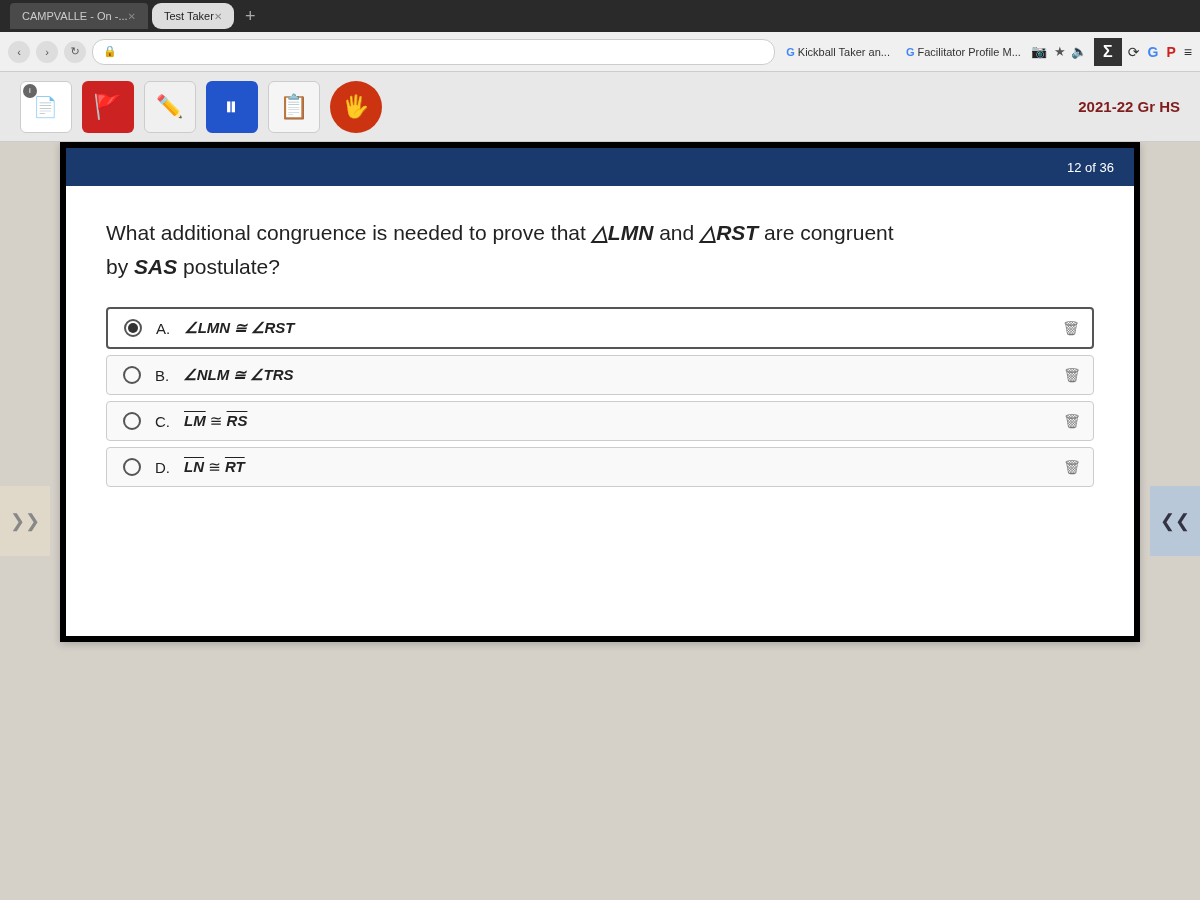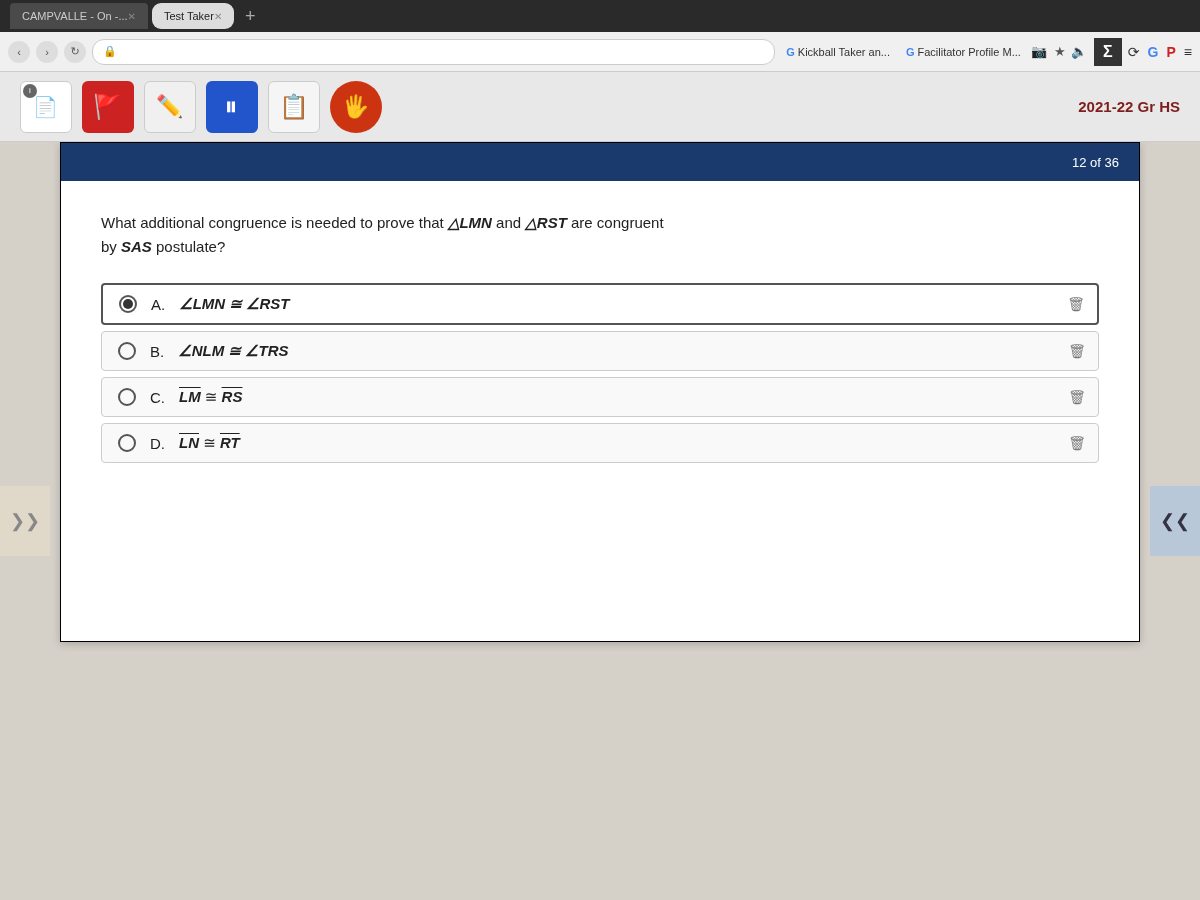--- a/index.html
+++ b/index.html
@@ -167,21 +167,21 @@
       background: #d5d0c8;
       position: relative;
       height: calc(900px - 40px - 70px - 32px);
       overflow: hidden;
     }
 
     .question-panel {
       background: white;
       margin: 0 60px;
       min-height: 500px;
-      border: 1px solid #000000;
+      border: 6px solid #000000;
       box-shadow: 0 2px 8px rgba(0,0,0,0.2);
     }
 
     .question-header {
       background: #1a3a6e;
       color: white;
       height: 38px;
       display: flex;
       align-items: center;
       justify-content: flex-end;
@@ -195,21 +195,21 @@
 
     .question-number-line {
       font-size: 16px;
       font-weight: bold;
       color: #222;
       margin-bottom: 18px;
       line-height: 1.5;
     }
 
     .question-text {
-      font-size: 15px;
+      font-size: 21px;
       color: #222;
       margin-bottom: 24px;
       line-height: 1.6;
     }
 
     .bold-italic { font-weight: bold; font-style: italic; }
 
     .answer-option {
       display: flex;
       align-items: center;

